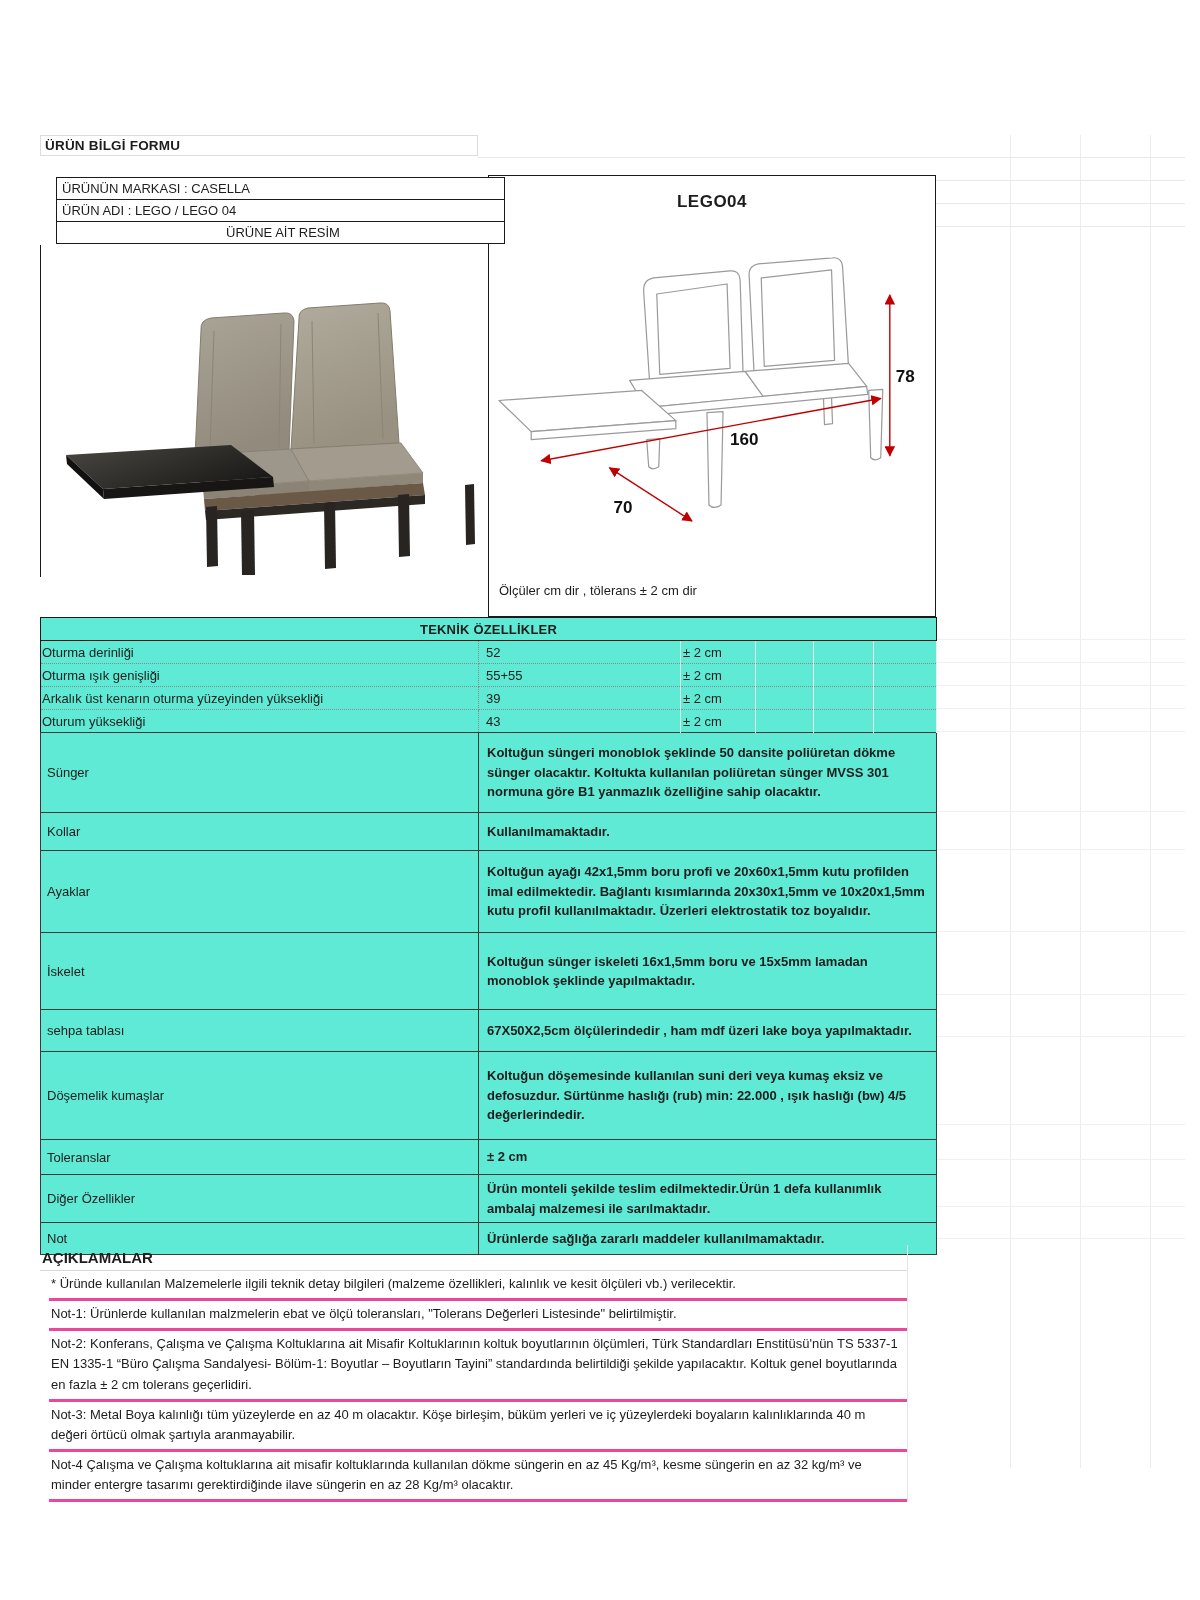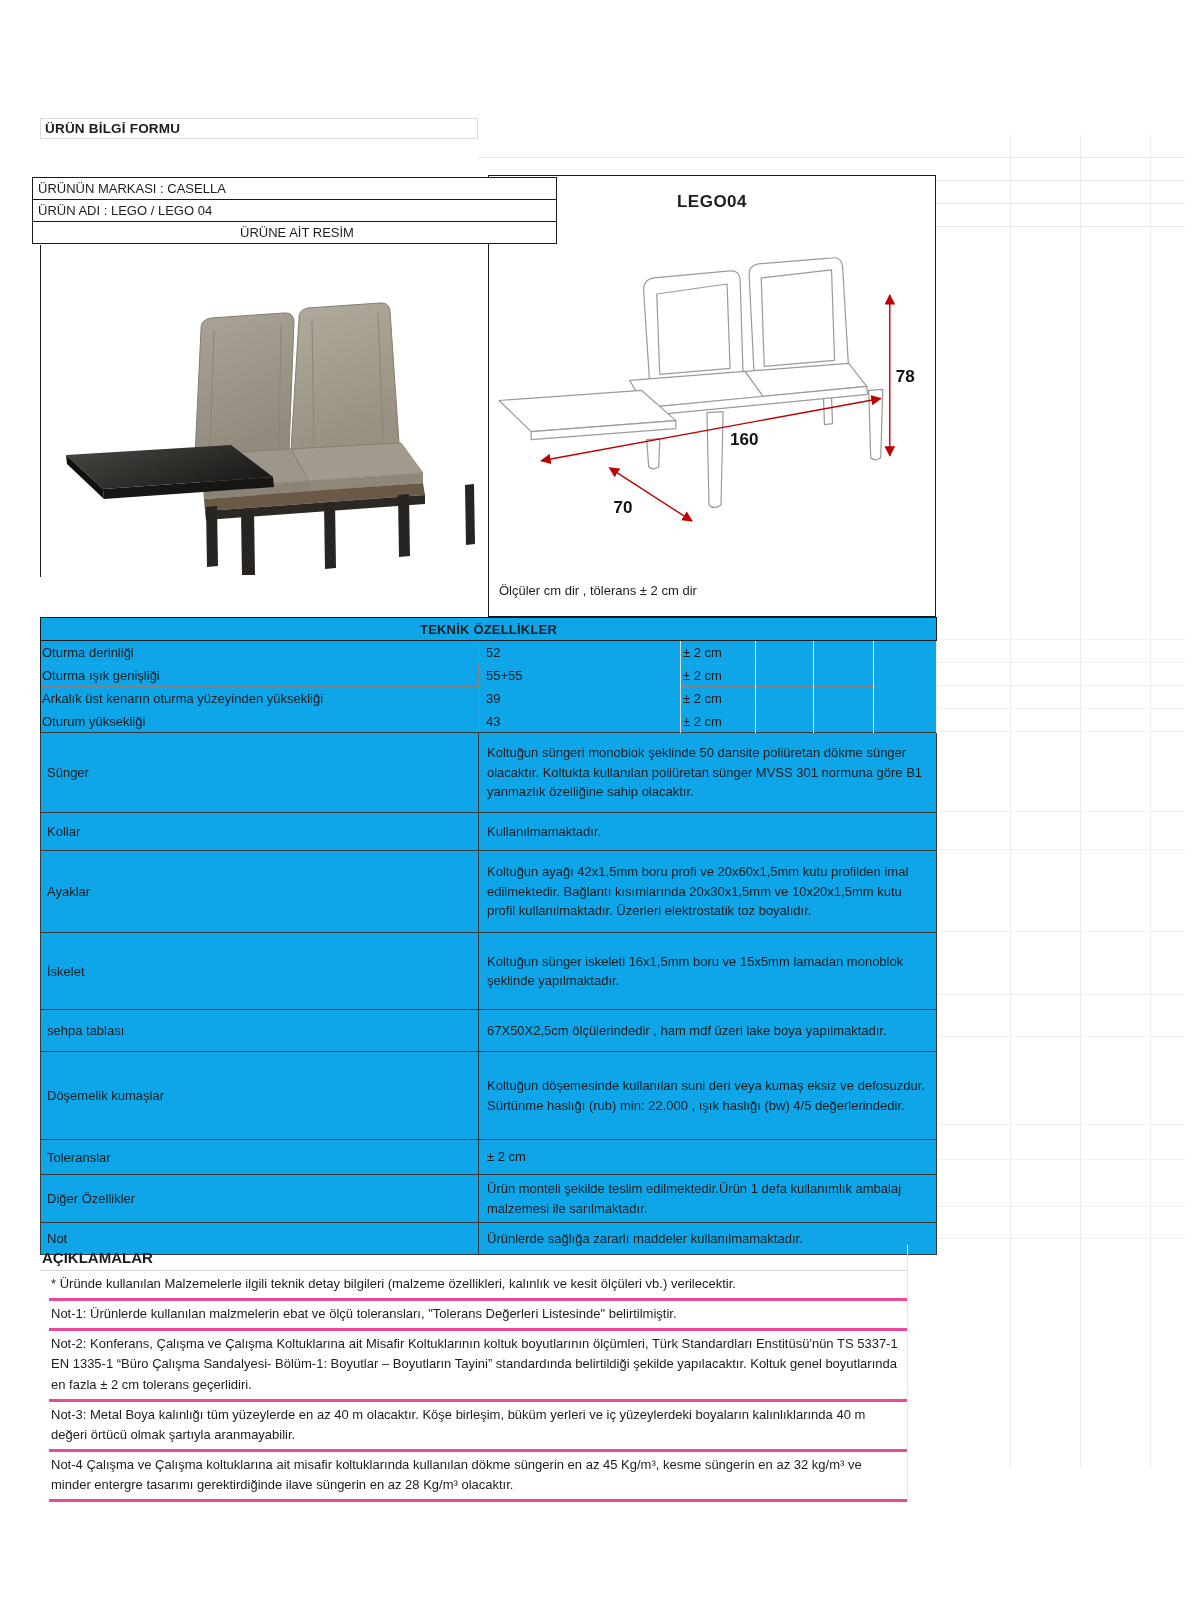--- a/index.html
+++ b/index.html
@@ -10,55 +10,55 @@
     overflow:hidden;
   }
   
   .ghost-v { position:absolute; top:135px; width:1px; height:1333px; background:#ededed; z-index:0; }
   .ghost-top { position:absolute; left:478px; top:135px; width:707px; z-index:0; }
   .ghost-top div { height:23px; border-bottom:1px solid #e8e8e8; }
   .ghost-strip { position:absolute; left:936px; top:617px; width:249px; z-index:0; }
   .ghost-strip div { border-bottom:1px solid #f0f0f0; }
   
   .title-cell {
-    position:absolute; left:40px; top:118px; width:438px; height:21px;
+    position:absolute; left:40px; top:135px; width:438px; height:21px;
     border:1px solid #dcdcdc; font-weight:bold; font-size:13.5px;
     padding:2px 0 0 4px; background:#fff; z-index:1; letter-spacing:.2px;
   }
   .id-box {
-    position:absolute; left:32px; top:177px; width:525px;
+    position:absolute; left:56px; top:177px; width:449px;
     border:1.5px solid #1a1a1a; background:#fff; z-index:2;
   }
   .id-box .row { height:22px; padding:3px 0 0 5px; border-bottom:1px solid #1a1a1a; }
   .id-box .row.caption { text-align:center; border-bottom:none; height:21px; padding-top:3px; }
   
   .photo-box {
     position:absolute; left:40px; top:245px; width:449px; height:332px;
     border-left:1.5px solid #1a1a1a; border-right:1.5px solid #1a1a1a;
     background:#fff; z-index:1;
   }
   .drawing-box {
     position:absolute; left:488px; top:175px; width:448px; height:442px;
     border:1.5px solid #1a1a1a; background:#fff; z-index:1;
   }
   .model-title { text-align:center; font-weight:bold; font-size:17px; letter-spacing:.5px; margin-top:16px; }
   .measure-note { position:absolute; left:10px; bottom:18px; font-size:13px; }
   .draw-svg { position:absolute; left:2px; top:52px; width:442px; height:345px; }
   .photo-svg { position:absolute; left:0; top:0; width:446px; height:330px; }
   
-  table.spec { position:absolute; left:40px; top:617px; width:896px; border-collapse:collapse; z-index:1; background:#0ea5e9; table-layout:fixed; }
+  table.spec { position:absolute; left:40px; top:617px; width:896px; border-collapse:collapse; z-index:1; background:#5eead4; table-layout:fixed; }
   table.spec td { font-size:13px; vertical-align:middle; overflow:hidden; }
   .spec-outer { border:1.5px solid #1a1a1a; }
   td.thead { font-weight:bold; font-size:13.5px; text-align:center; border:1.5px solid #1a1a1a; height:23px; letter-spacing:.2px; }
   td.lbl  { border-right:1px dotted #8a8a8a; border-bottom:1px dotted #8a8a8a; padding-left:1px; height:23px; }
   td.val  { border-right:1px solid #e2e2e2; border-bottom:1px dotted #8a8a8a; padding-left:7px; }
   td.tol  { border-right:1px solid #e2e2e2; border-bottom:1px dotted #8a8a8a; padding-left:2px; }
   td.gh   { border-right:1px solid #ececec; border-bottom:1px dotted #8a8a8a; }
   td.dlbl { border:1px solid #3a3a3a; padding:4px 4px 4px 6px; }
-  td.dval { border:1px solid #3a3a3a; padding:4px 10px 4px 8px; line-height:1.5; }
+  td.dval { border:1px solid #3a3a3a; padding:4px 10px 4px 8px; line-height:1.5;font-weight:bold; }
   
   .notes { position:absolute; left:40px; top:1245px; width:868px; z-index:1; border-right:1px solid #e6e6e6; }
   .notes .n-title { font-weight:bold; font-size:15px; padding:4px 0 4px 2px; border-bottom:1px solid #d8d8d8; }
   .notes .n-item { padding:3px 4px 4px 2px; line-height:1.55; border-bottom:3px solid #ec4899;margin-left:9px; }
 </style>
 </head>
 <body>
 
 <div class="page">
 

